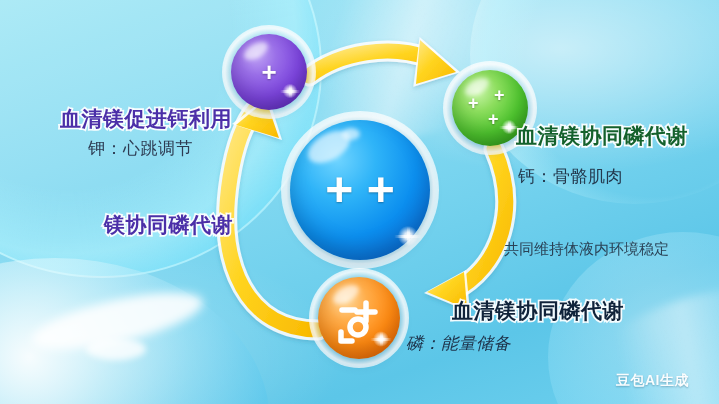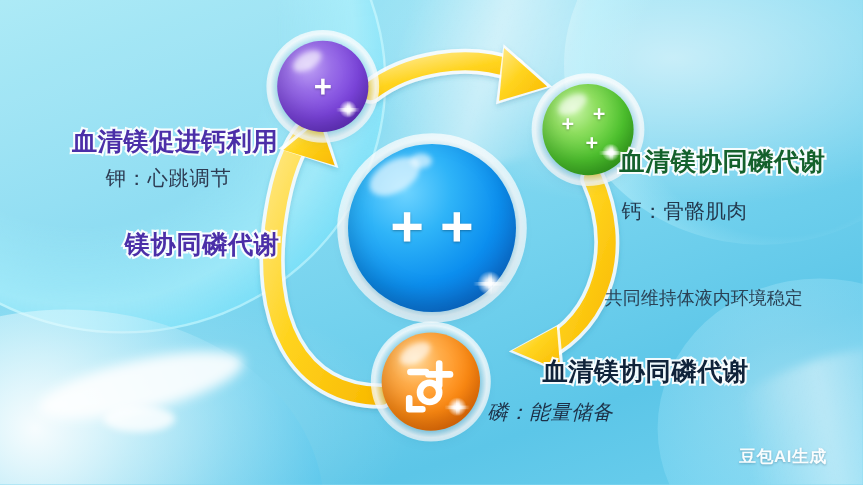--- a/index.html
+++ b/index.html
@@ -137,21 +137,21 @@
     font-weight:bold; font-size:21px; letter-spacing:.5px;
   }
   .title.outline {
     -webkit-text-stroke:3.4px rgba(255,255,255,.92);
     paint-order:stroke fill;
   }
   .sub { font-size:17px; letter-spacing:.5px; }
 
   #label-k-title   { left:60px;  top:107px; color:#4b2fa8; }
   #label-k-sub     { left:88px;  top:139px; color:#2d3b52;text-align:center; }
-  #label-mg-p      { left:104px; top:193px; color:#4b2fa8; }
+  #label-mg-p      { left:104px; top:213px; color:#4b2fa8; }
   #label-ca-title  { left:516px; top:124px; color:#14612c; }
   #label-ca-sub    { left:518px; top:167px; color:#23384d; }
   #label-shared    { left:504px; top:240px; color:#2a4256; font-size:15px;text-align:center; }
   #label-p-title   { left:406px; top:299px; color:#10233a;margin-left:46px; }
   #label-p-sub     { left:406px; top:334px; color:#1d3148;font-style:italic; }
 
   
   #watermark {
     position:absolute; right:30px; bottom:14px;
     font-size:14px; font-weight:bold; color:#ffffff;

